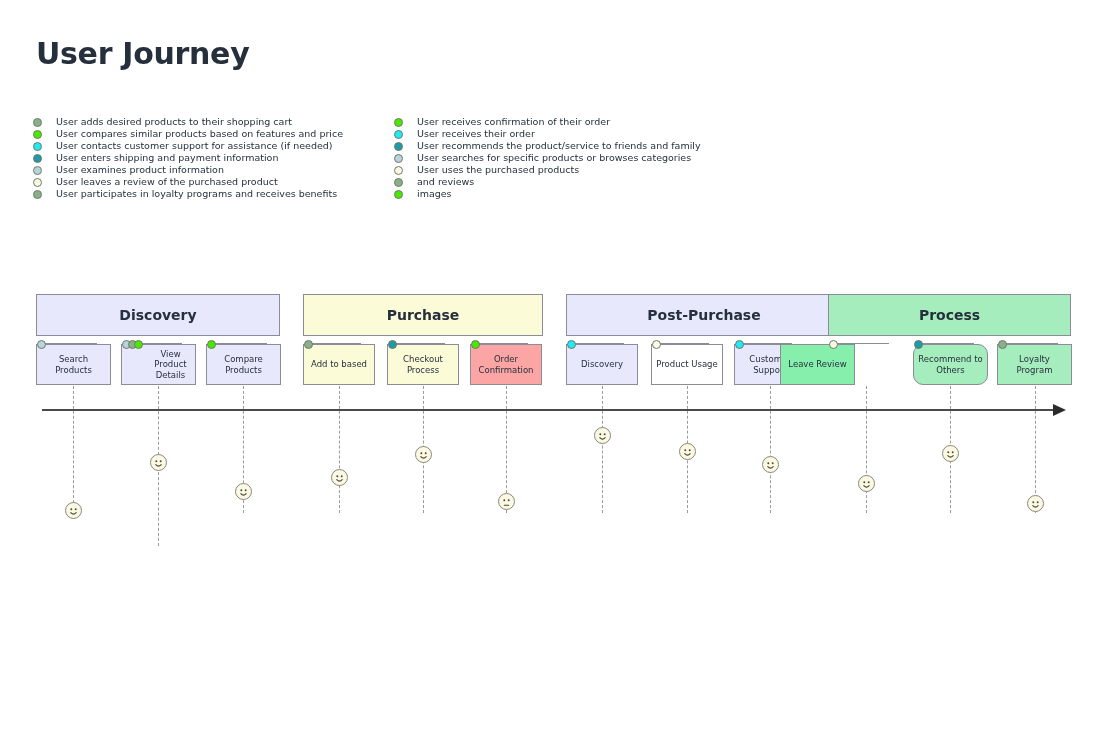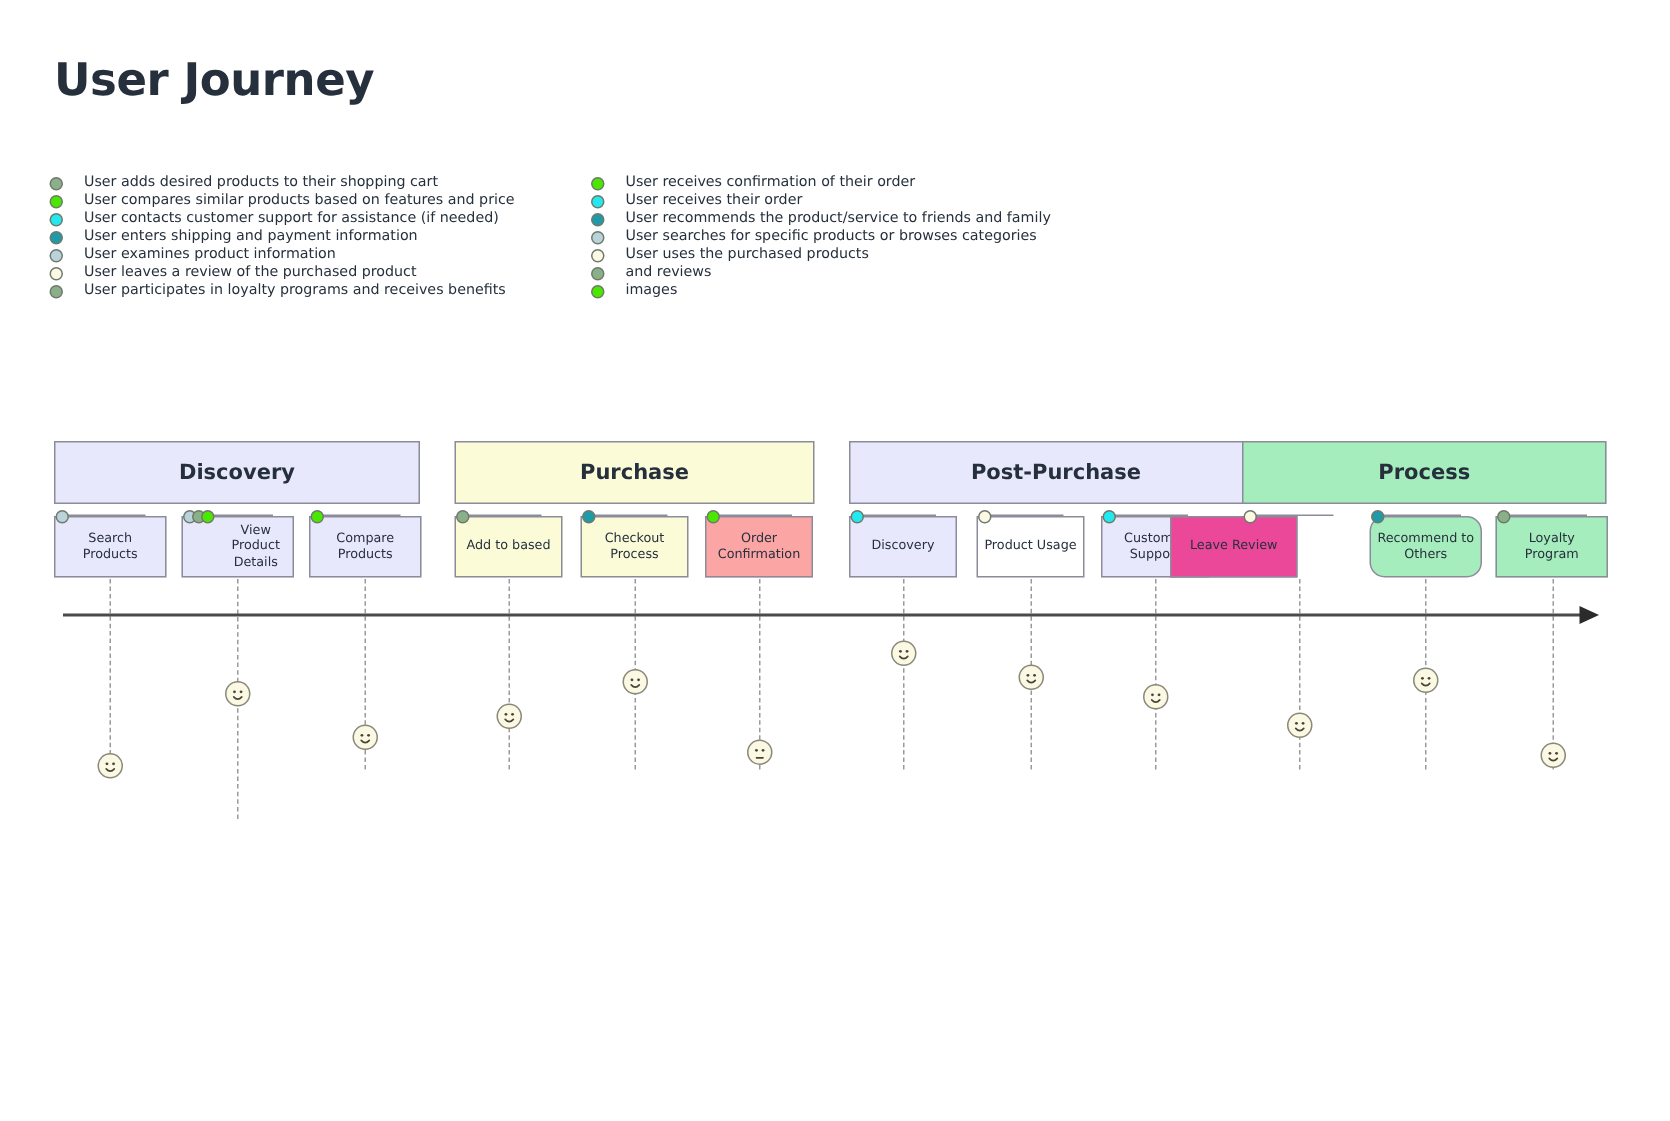--- a/index.html
+++ b/index.html
@@ -263,21 +263,21 @@
     <div class="step-box" style="left: 651px; width: 72px; background: rgb(255, 255, 255);">Product Usage</div>
     <div class="step-connector" style="left: 655px; width: 54px;"></div>
     <div class="step-dots" style="left: 652px;">
       <span class="step-dot" style="background: rgb(251, 248, 227);"></span>
     </div>
     <div class="step-box" style="left: 734px; width: 72px; background: rgb(232, 232, 252);">Customer Support</div>
     <div class="step-connector" style="left: 738px; width: 54px;"></div>
     <div class="step-dots" style="left: 735px;">
       <span class="step-dot" style="background: rgb(34, 232, 240);"></span>
     </div>
-    <div class="step-box" style="left: 780px; width: 85px; background: #ec4899;">Leave Review</div>
+    <div class="step-box" style="left: 780px; width: 75px; background: #86efac;">Leave Review</div>
     <div class="step-connector" style="left: 832px; width: 57px;"></div>
     <div class="step-dots" style="left: 829px;">
       <span class="step-dot" style="background: rgb(251, 248, 227);"></span>
     </div>
     <div class="step-box" style="left: 913px; width: 75px; background: rgb(166, 237, 189); border-radius: 10px;">Recommend to Others</div>
     <div class="step-connector" style="left: 917px; width: 57px;"></div>
     <div class="step-dots" style="left: 914px;">
       <span class="step-dot" style="background: rgb(31, 154, 168);"></span>
     </div>
     <div class="step-box" style="left: 997px; width: 75px; background: rgb(166, 237, 189);">Loyalty Program</div>

